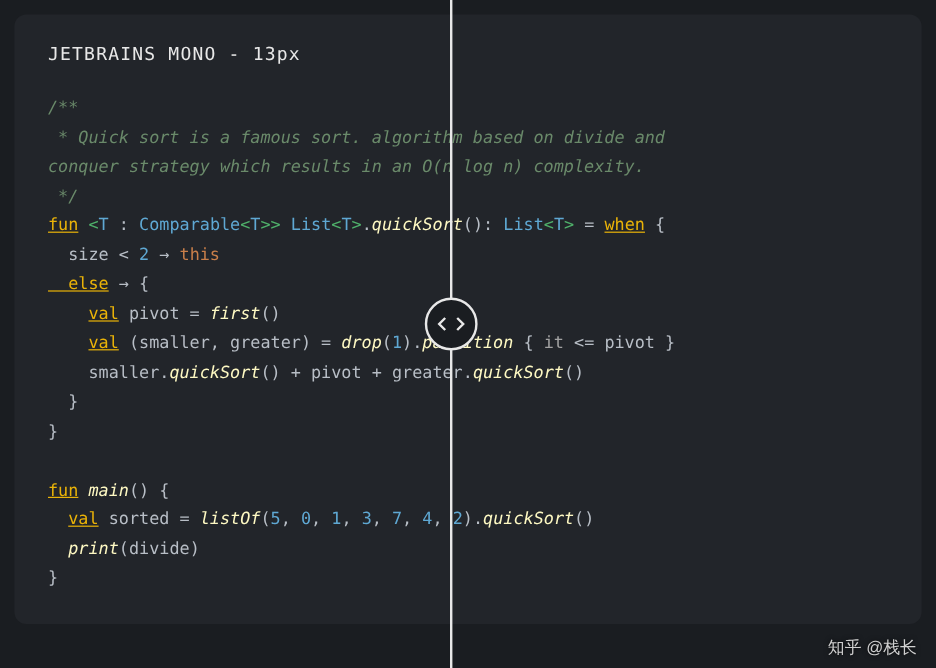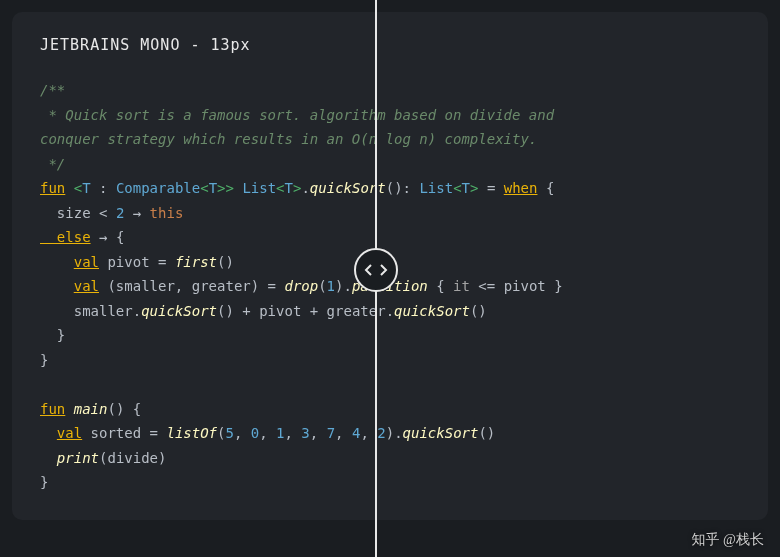--- a/index.html
+++ b/index.html
@@ -69,21 +69,21 @@
     gap: 4px;
     cursor: ew-resize;
   }
   .slider-handle svg { display: block; }
   .watermark {
     position: absolute;
     bottom: 8px;
     right: 16px;
     color: #d0d0d0;
     font-size: 14px;
-    font-family: Liberation Serif, serif;
+    font-family: Liberation Sans, sans-serif;
     z-index: 20;
     text-shadow: 0 0 4px rgba(0,0,0,0.8);
   }
 </style>
 </head>
 <body>
 
 <div class="container">
 
   <div class="header">

